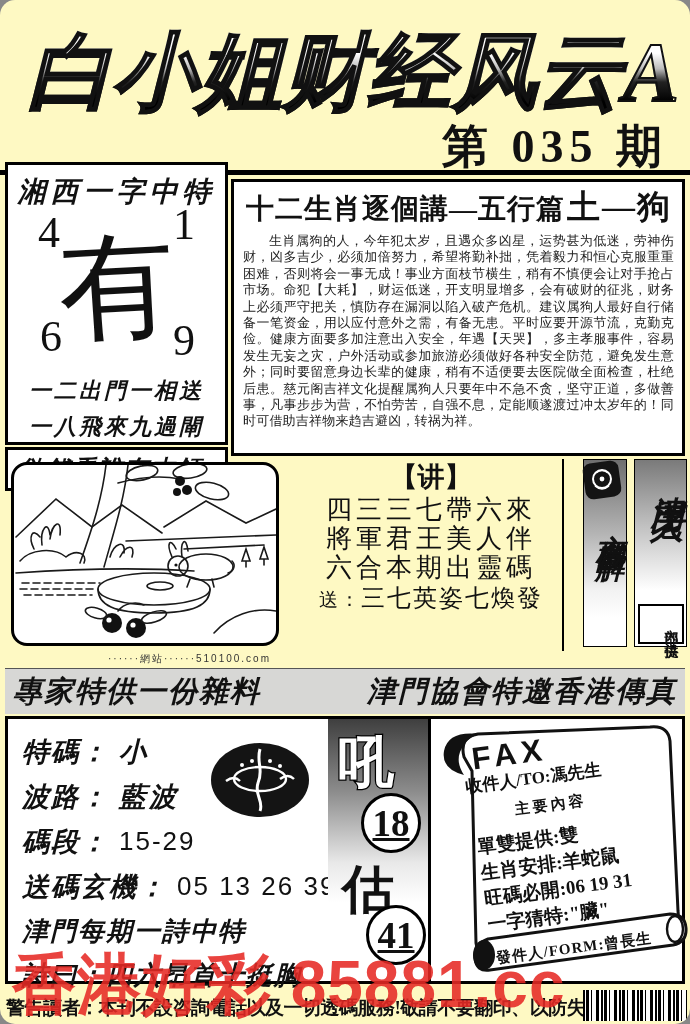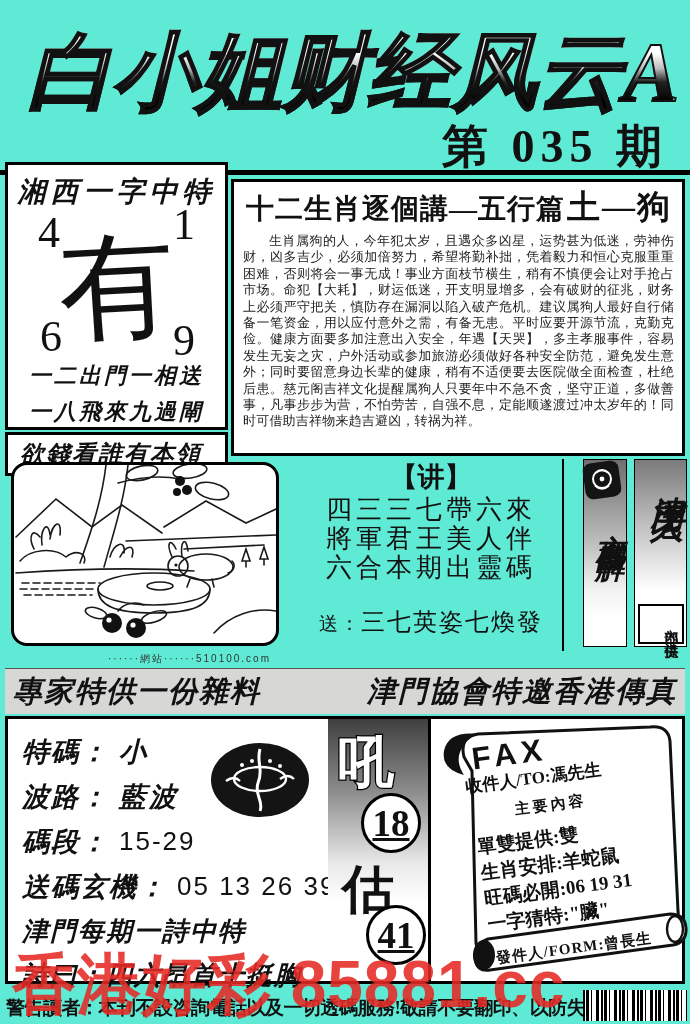--- a/index.html
+++ b/index.html
@@ -1,20 +1,21 @@
 <!DOCTYPE html>
 <html><head>
 <meta charset="utf-8">
 <style>
   * { margin:0; padding:0; box-sizing:border-box; }
   html,body { background:#888; }
   .page {
     position:relative; width:690px; height:1024px; margin:0 auto;
-    background:#5eead4; overflow:hidden; color:#111;
+    background:#fef9c3; overflow:hidden; color:#111;
     font-family:"Liberation Serif", serif;
+    border-radius:15px;
   }
   
   .masthead {
     position:absolute; top:16px; left:28px; width:645px; height:110px;
     font-size:84px; font-weight:900; font-style:italic; letter-spacing:1px;
     white-space:nowrap; color:#1a1a1a;
     text-shadow:0 0 1px #000;
   }
   @supports (-webkit-background-clip: text) {
     .masthead {
@@ -39,40 +40,40 @@
   .lb-title { text-align:center; margin-top:8px; font-size:28px; font-weight:700;
     font-style:italic; letter-spacing:5px; white-space:nowrap; }
   .lb-grid { position:relative; height:130px; margin-top:2px; }
   .lb-big { position:absolute; left:50%; top:58%; transform:translate(-50%,-50%) rotate(-3deg);
     font-size:116px; line-height:1; font-weight:400; }
   .lb-num { position:absolute; font-size:44px; line-height:1; font-weight:500; }
   .n1{ left:30px; top:-2px; } .n2{ right:30px; top:-10px; }
   .n3{ left:32px; bottom:-16px; } .n4{ right:30px; bottom:-20px; }
   .lb-line { text-align:center; font-size:22px; font-weight:700; font-style:italic;
     letter-spacing:3px; margin-top:6px; white-space:nowrap; }
-  .lb-line.first { margin-top:18px; }
+  .lb-line.first { margin-top:33px; }
 
   .zbox { position:absolute; top:179px; left:231px; width:454px; height:277px;
     border:3px solid #000; background:#fff; }
   .z-head { display:flex; justify-content:space-between; align-items:baseline;
     padding:3px 10px 0 12px; }
   .z-title { font-size:28px; font-weight:700; letter-spacing:1px; white-space:nowrap; }
   .z-el { font-size:33px; font-weight:900; letter-spacing:2px; white-space:nowrap; }
   .z-body { padding:3px 8px 0 9px; font-size:13px; line-height:16.4px;
     text-align:justify; text-indent:2em; color:#222;
     font-family:"Liberation Sans",sans-serif; letter-spacing:0.2px; }
 
   
   .rowb { position:absolute; top:459px; left:5px; width:680px; height:192px; }
   .pic { position:absolute; left:6px; top:3px; width:268px; height:184px;
     border:3px solid #000; border-radius:16px; background:#fff; overflow:hidden; }
   .poem { position:absolute; left:292px; top:0; width:268px; text-align:center; }
   .poem-title { font-size:27px; font-weight:900; }
   .poem-line { font-size:26px; line-height:29px; letter-spacing:4px; white-space:nowrap; }
-  .poem-give { margin-top:24px; font-size:24px; white-space:nowrap; letter-spacing:2px; }
+  .poem-give { margin-top:0; font-size:24px; white-space:nowrap; letter-spacing:2px; }
   .poem-give .g-label { font-size:19px; }
   .strips { position:absolute; left:557px; top:0; width:123px; height:192px;
     border-left:2px solid #000; }
   .strip { position:absolute; top:0; bottom:4px; border:1px solid #000; }
   .strip1 { left:19px; width:44px;
     background:linear-gradient(180deg,#6e6e6e,#b5b5b5 40%,#f2f2f2 70%,#fff 85%); }
   .strip2 { left:70px; width:53px;
     background:linear-gradient(180deg,#7a7a7a,#c0c0c0 35%,#fff 70%); }
   .vtext { writing-mode:vertical-rl; text-orientation:upright;
     font-weight:700; font-style:italic; margin:0 auto; display:block; }

